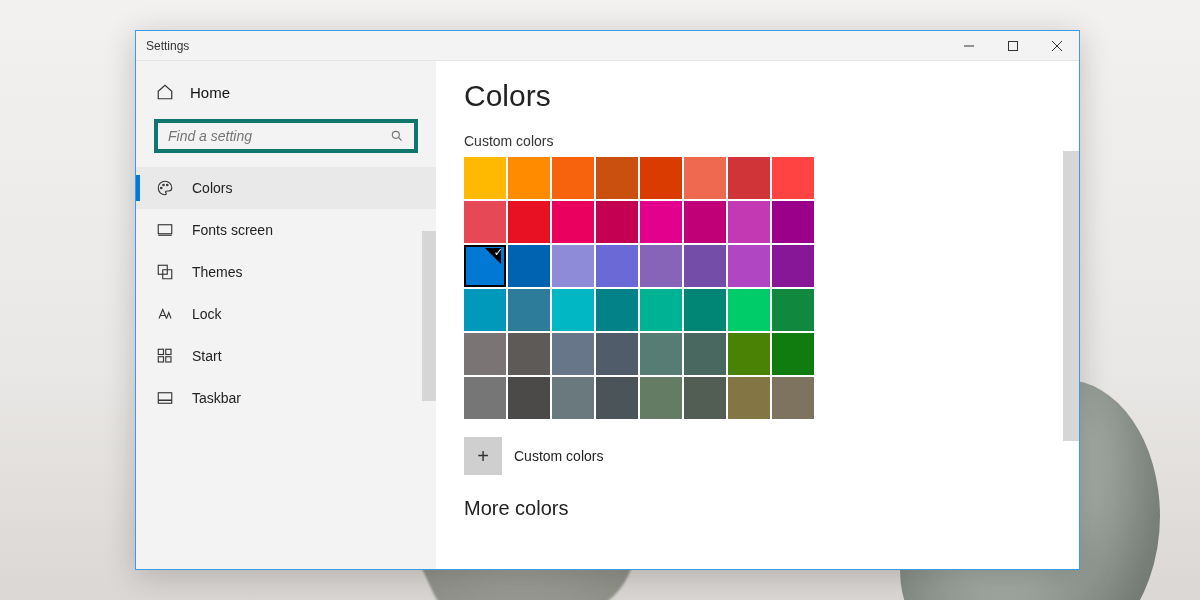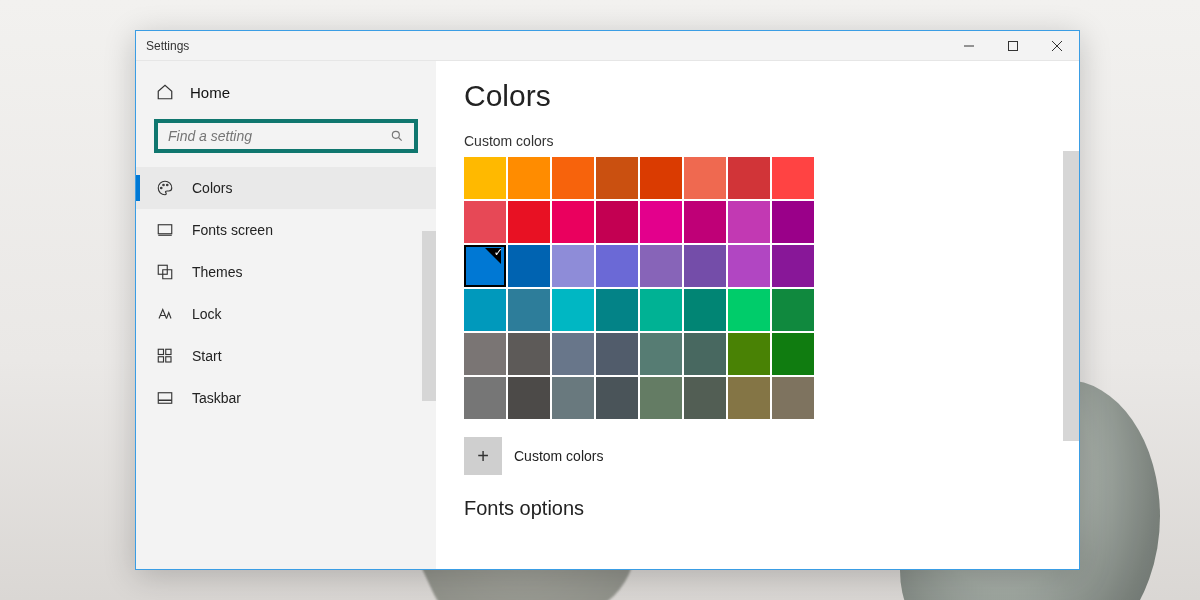--- a/index.html
+++ b/index.html
@@ -413,19 +413,19 @@
           <div class="swatch" style="background: rgb(126, 115, 95);"></div>
         </div>
 
       <div class="custom-row">
         <div class="plus-box">
           <span>+</span>
         </div>
         <span class="custom-label">Custom colors</span>
       </div>
 
-      <div class="more-options">Fonts options</div>
+      <div class="more-options">More colors</div>
 
       <div class="content-scroll"></div>
     </div>
 
   </div>
 </div>
 
 </body></html>

